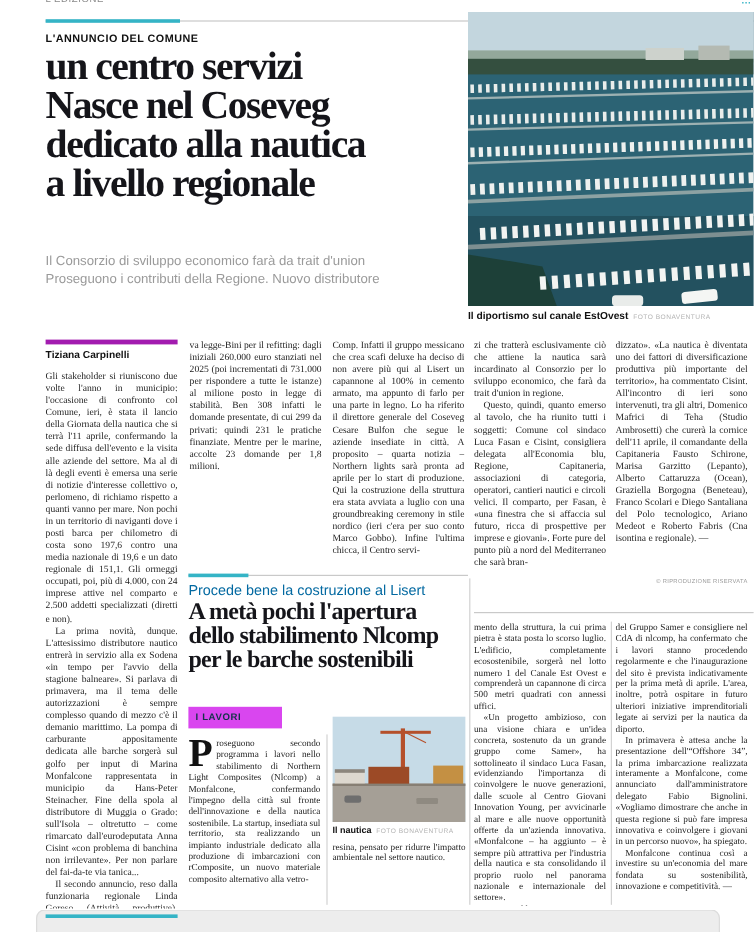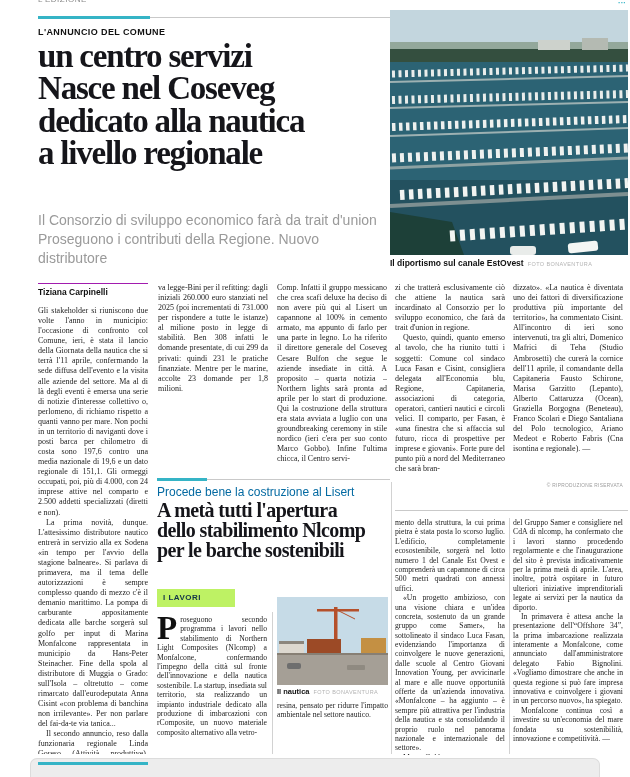--- a/index.html
+++ b/index.html
@@ -10,45 +10,45 @@
   
   .mast-frag{left:38px;top:-5px;height:9px;overflow:hidden;font-size:8px;color:#8a8a8a;letter-spacing:.5px;}
   .corner-mark{right:4px;top:-2px;font-size:8px;color:#35b4c6;font-weight:bold;}
   .rule{background:#c9c9c9;height:1px;}
   .teal-seg{background:#35b4c6;height:3px;}
 
   .kicker1{left:38px;top:27px;font-size:9px;font-weight:700;letter-spacing:.4px;color:#111;}
   .headline1{left:38px;top:40px;width:354px;font-family:"Liberation Serif",serif;font-weight:800;
              font-size:33px;line-height:.98;letter-spacing:-1.2px;color:#15151a;}
   .headline1 p{margin:0;}
-  .standfirst{left:38px;top:211px;width:352px;font-size:14px;line-height:1.35;color:#9a9a9a;}
+  .standfirst{left:38px;top:211px;width:352px;font-size:11px;line-height:1.35;color:#9a9a9a;}
   .standfirst p{margin:0;}
 
   
   .photo{display:block;}
   .cap-line{font-size:8.5px;font-weight:700;color:#111;white-space:nowrap;overflow:hidden;}
   .credit{font-size:5.5px;font-weight:400;color:#b3b3b3;letter-spacing:.4px;margin-left:4px;}
 
   
   .bodycol{font-family:"Liberation Serif",serif;font-size:8px;line-height:1.26;
            text-align:justify;color:#1d1d1d;overflow:hidden;}
   .bodycol p{margin:0;}
   .bodycol p + p{text-indent:8px;}
   .a2col{font-size:7.7px;line-height:1.22;}
-  .byline-block{border-top:1px solid #a21caf;padding-top:3px;margin-bottom:9px;
+  .byline-block{border-top:4px solid #a21caf;padding-top:3px;margin-bottom:9px;
                 font-family:"Liberation Sans",sans-serif;font-size:8.5px;font-weight:700;color:#111;}
   .rights{margin-top:4px;text-align:right;font-family:"Liberation Sans",sans-serif;
           font-size:4.8px;color:#9b9b9b;letter-spacing:.3px;}
 
   
   .kicker2{left:157px;top:485px;font-size:12px;color:#0369a1;}
   .headline2{left:157px;top:500px;width:240px;font-family:"Liberation Serif",serif;font-weight:800;
              font-size:20px;line-height:1.0;letter-spacing:-.6px;color:#15151a;}
   .headline2 p{margin:0;}
-  .tag{left:157px;top:589px;width:72px;height:18px;background:#bef264;color:#123349;
+  .tag{left:157px;top:589px;width:72px;height:18px;background:#d946ef;color:#123349;
        font-size:8px;font-weight:800;letter-spacing:.5px;line-height:18px;padding-left:6px;}
   .dropcap{float:left;font-family:"Liberation Serif",serif;font-weight:700;font-size:33px;
            line-height:27px;padding-right:3px;color:#111;}
   .vrule{width:1px;background:#d2d2d2;}
 
   
   .band{left:30px;top:758px;width:568px;height:19px;background:#ededed;
         border:1px solid #dcdcdc;border-bottom:none;border-radius:7px 7px 0 0;}
 </style>
 </head>
@@ -124,21 +124,21 @@
     <div class="bodycol" style="height:196px;">
         <p>dizzato». «La nautica è diventata uno dei fattori di diversificazione produttiva più importante del territorio», ha commentato Cisint. All'incontro di ieri sono intervenuti, tra gli altri, Domenico Mafrici di Teha (Studio Ambrosetti) che curerà la cornice dell'11 aprile, il comandante della Capitaneria Fausto Schirone, Marisa Garzitto (Lepanto), Alberto Cattaruzza (Ocean), Graziella Borgogna (Beneteau), Franco Scolari e Diego Santaliana del Polo tecnologico, Ariano Medeot e Roberto Fabris (Cna isontina e regionale). —</p>
       </div>
     <div class="rights">© RIPRODUZIONE RISERVATA</div>
   </div>
 
   <div class="abs rule" style="left:157px;top:479px;width:233px;"></div>
   <div class="abs teal-seg" style="left:157px;top:478px;width:50px;"></div>
   <div class="abs kicker2">Procede bene la costruzione al Lisert</div>
   <div class="abs headline2">
-      <p>A metà tutti l'apertura</p>
+      <p>A metà pochi l'apertura</p>
       <p>dello stabilimento Nlcomp</p>
       <p>per le barche sostenibili</p>
     </div>
   <div class="abs tag">I LAVORI</div>
 
   <div class="abs bodycol a2col" style="left:157px;top:615px;width:110px;height:140px;">
     <span class="dropcap">P</span><span>roseguono secondo programma i lavori nello stabilimento di Northern Light Composites (Nlcomp) a Monfalcone, confermando l'impegno della città sul fronte dell'innovazione e della nautica sostenibile. La startup, insediata sul territorio, sta realizzando un impianto industriale dedicato alla produzione di imbarcazioni con rComposite, un nuovo materiale composito alternativo alla vetro-</span>
   </div>
 
   <div class="abs" style="left:277px;top:597px;width:111px;height:88px;">

